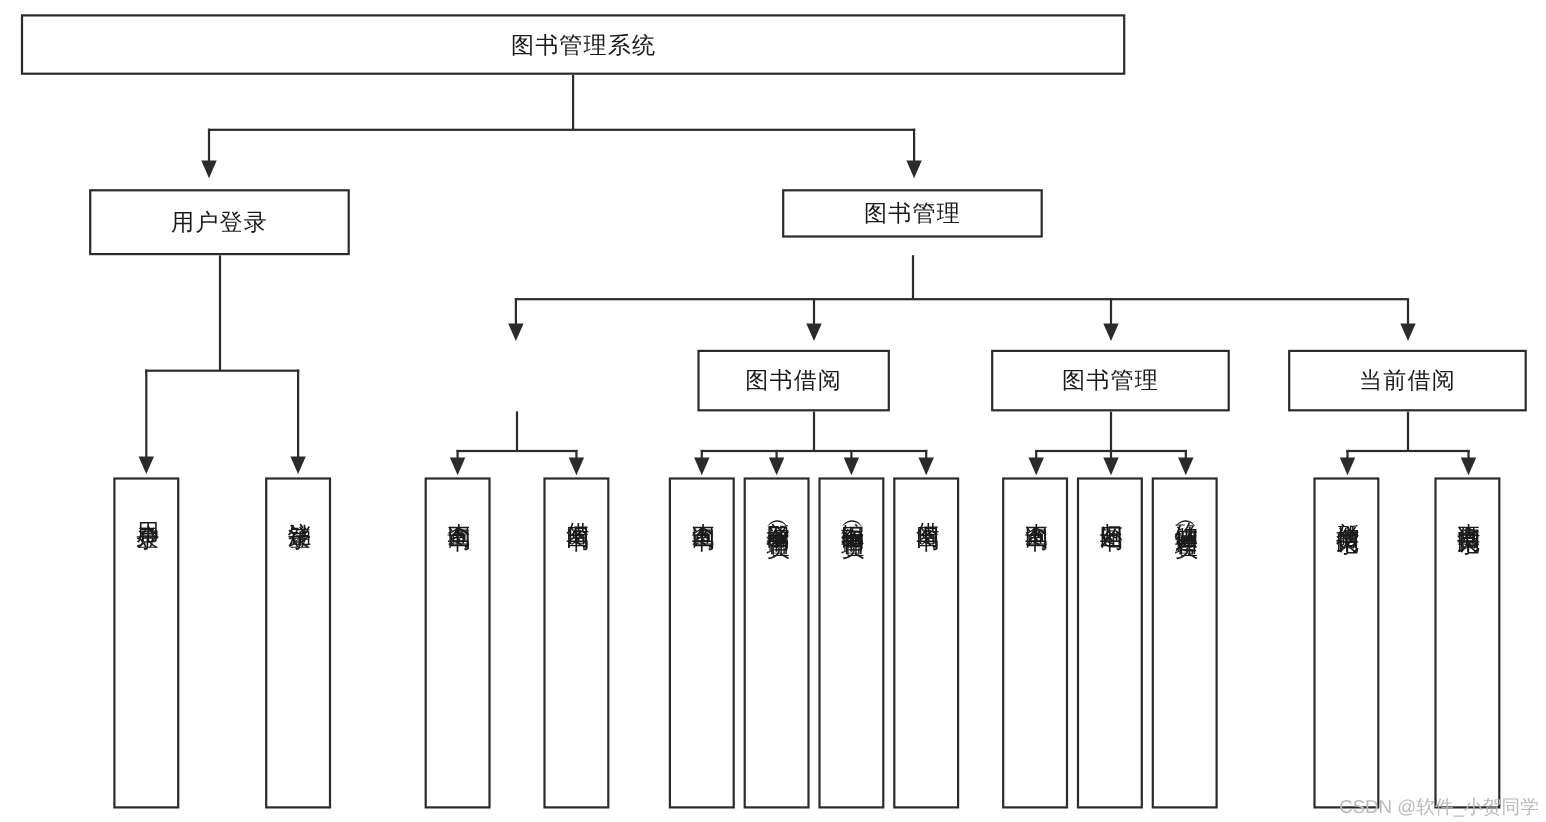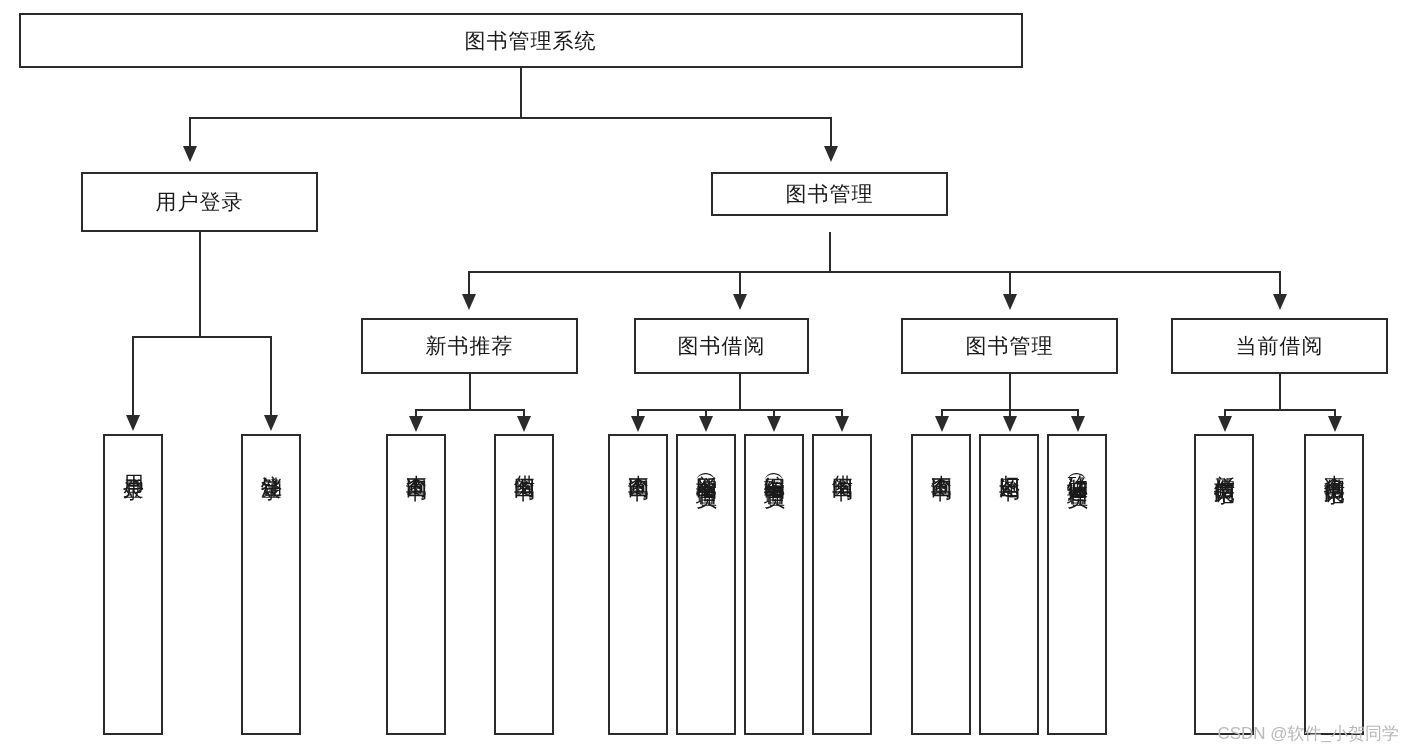--- a/index.html
+++ b/index.html
@@ -115,23 +115,20 @@
   <div class="ln ln-h" style="left:468px; top:271px; width:812px; height:2px;"></div>
   <div class="ln ln-v" style="left:468px; top:271px; width:2px; height:24px;"></div>
   <div class="arrow" style="left:462px; top:294px;"></div>
   <div class="ln ln-v" style="left:739px; top:271px; width:2px; height:24px;"></div>
   <div class="arrow" style="left:733px; top:294px;"></div>
   <div class="ln ln-v" style="left:1009px; top:271px; width:2px; height:24px;"></div>
   <div class="arrow" style="left:1003px; top:294px;"></div>
   <div class="ln ln-v" style="left:1279px; top:271px; width:2px; height:24px;"></div>
   <div class="arrow" style="left:1273px; top:294px;"></div>
 
-  <div class="node node-h" style="left:361px; top:318px; width:217px; height:56px;">
-    <span>新书推荐</span>
-  </div>
   <div class="node node-h" style="left:634px; top:318px; width:175px; height:56px;">
     <span>图书借阅</span>
   </div>
   <div class="node node-h" style="left:901px; top:318px; width:217px; height:56px;">
     <span>图书管理</span>
   </div>
   <div class="node node-h" style="left:1171px; top:318px; width:217px; height:56px;">
     <span>当前借阅</span>
   </div>
 

